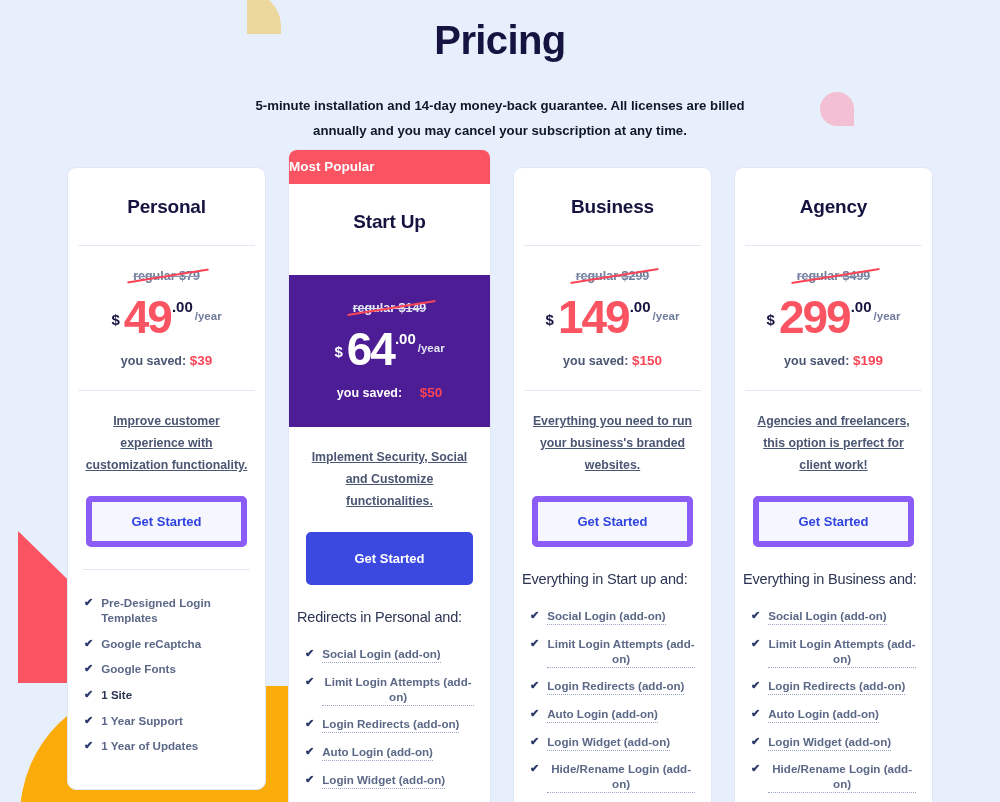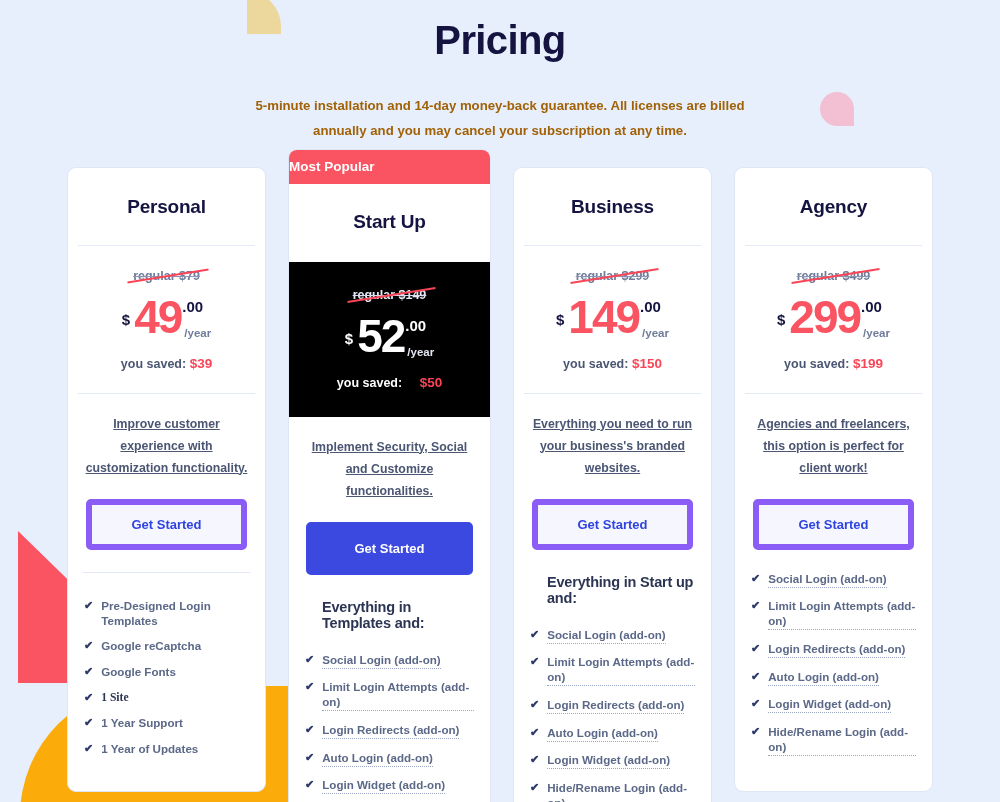--- a/index.html
+++ b/index.html
@@ -40,21 +40,21 @@
   }
 
   
   #header { position: relative; z-index: 2; padding-top: 14px; text-align: center; }
   #page-title {
     font-size: 40px; font-weight: bold; color: #151440;
     letter-spacing: -0.6px; line-height: 52px;
   }
   #page-subtitle {
     margin: 27px auto 0; width: 520px;
-    font-size: 13.2px; line-height: 25px; color: #a16207; font-weight: 600;
+    font-size: 13.2px; line-height: 25px; color: #0f172a; font-weight: 600;
   }
 
   
   #cards {
     position: relative; z-index: 2;
     display: flex; justify-content: center; align-items: flex-start;
     gap: 22px; margin-top: 24px;
   }
   .card {
     width: 199px; background: #ffffff;
@@ -69,27 +69,27 @@
     background: #fa5362; color: #ffffff;
     font-size: 13.5px; font-weight: bold; text-align: left;
     padding: 9px 0 10px;
   }
 
   .plan-name {
     font-size: 19px; font-weight: bold; color: #151440;
     text-align: center; padding: 28px 0 27px;
     letter-spacing: -0.2px;
   }
-  .featured .plan-name { padding: 27px 0 29px; }
+  .featured .plan-name { padding: 27px 0 42px; }
 
   .divider { height: 1px; background: #e3eaf6; margin: 0 10px; }
 
   
   .price-block { padding: 20px 0 22px; text-align: center; }
-  .featured .price-block { background: #000000; padding: 23px 0 27px; }
+  .featured .price-block { background: #4c1d95; padding: 23px 0 27px; }
 
   .regular {
     position: relative; display: inline-block;
     font-size: 12.5px; font-weight: 600; color: #6f7c9b;
     text-decoration: line-through; text-decoration-color: #8b96b3;
     padding: 0 2px;
   }
   .featured .regular { color: #e7eaf5; text-decoration-color: #d7dcee; }
   .regular::after {
     content: ""; position: absolute; left: -4px; right: -7px; top: 50%;
@@ -104,21 +104,21 @@
   .cur {
     font-size: 15px; font-weight: bold; color: #151440;
     margin-top: 15px; margin-right: 4px;
   }
   .featured .cur { color: #ffffff; }
   .amount {
     font-size: 46px; font-weight: bold; color: #fa5362;
     letter-spacing: -2px; line-height: 40px;
   }
   .featured .amount { color: #ffffff; }
-  .frac-wrap { display: flex; flex-direction: column; align-items: flex-start; margin-left: 1px; }
+  .frac-wrap { display: flex; flex-direction: row; align-items: flex-start; margin-left: 1px; }
   .cents { font-size: 15px; font-weight: bold; color: #151440; margin-top: 2px; }
   .featured .cents { color: #ffffff; }
   .per {
     font-size: 11.5px; font-weight: 600; color: #6f7c9b; margin-top: 14px; margin-left: 2px;
   }
   .featured .per { color: #e2e6f3; }
 
   .saved {
     margin-top: 16px; font-size: 12.5px; font-weight: 600; color: #4b5673;
   }
@@ -140,35 +140,34 @@
     cursor: pointer; font-family: inherit;
   }
   .featured .cta {
     background: #3b49e0; color: #ffffff; border-color: #3b49e0;
     width: calc(100% - 34px); padding: 13px 0;
   }
 
   
   .feat-sep { height: 1px; background: #e3eaf6; margin: 22px 15px 0; }
   .feat-title {
-    padding: 24px 17px 0; font-size: 14.5px; font-weight: bold; color: #2c3553;
+    padding: 24px 8px 0; font-size: 14.5px; font-weight: normal; color: #2c3553;
     letter-spacing: -0.2px;
-    margin-left: 16px;
   }
   .feat-list { list-style: none; padding: 16px 16px 30px; }
   .card:not(.featured) .feat-list.no-title { padding-top: 20px; }
   .feat-list li {
     display: flex; align-items: flex-start; gap: 8px;
     font-size: 11.6px; line-height: 15px; color: #5b6887;
     font-weight: 600; padding: 5.3px 0;
   }
   .check { color: #2b3a6b; font-size: 11px; line-height: 15px; flex: 0 0 auto; }
   .feat-text { display: inline-block; }
-  .feat-text.dotted { border-bottom: 1px dotted #9aa6c2; padding-bottom: 1px; }
-  .feat-text.bold { font-weight: bold; color: #2c3553; font-family: Liberation Serif, serif; }
+  .feat-text.dotted { border-bottom: 1px dotted #9aa6c2; padding-bottom: 1px; text-align: center; }
+  .feat-text.bold { font-weight: bold; color: #2c3553; }
 </style>
 </head>
 <body>
 
 <div id="page">
 
   <div class="deco" id="deco-tan-quarter"></div>
   <div class="deco" id="deco-pink-drop"></div>
   <div class="deco" id="deco-red-poly"></div>
   <div class="deco" id="deco-tan-circle"></div>
@@ -220,29 +219,29 @@
             <span class="check">✔</span>
             <span class="feat-text">1 Year of Updates</span>
           </li>
         </ul>
       </div>
       <div class="card featured">
         <div class="badge">Most Popular</div>
         <div class="plan-name">Start Up</div>
         <div class="price-block"><div class="regular">regular $149</div><div class="price-row">
             <span class="cur">$</span>
-            <span class="amount">52</span>
+            <span class="amount">64</span>
             <span class="frac-wrap">
               <span class="cents">.00</span>
               <span class="per">/year</span>
             </span>
           </div><div class="saved"><span>you saved:</span> <b>$50</b></div></div>
         <div class="desc">Implement Security, Social and Customize functionalities.</div>
         <button class="cta">Get Started</button>
-        <div class="feat-title">Everything in Templates and:</div>
+        <div class="feat-title">Redirects in Personal and:</div>
         <ul class="feat-list">
           <li>
             <span class="check">✔</span>
             <span class="feat-text dotted">Social Login (add-on)</span>
           </li>
           <li>
             <span class="check">✔</span>
             <span class="feat-text dotted">Limit Login Attempts (add-on)</span>
           </li>
           <li>
@@ -312,20 +311,21 @@
             <span class="cur">$</span>
             <span class="amount">299</span>
             <span class="frac-wrap">
               <span class="cents">.00</span>
               <span class="per">/year</span>
             </span>
           </div><div class="saved"><span>you saved:</span> <b>$199</b></div></div>
         <div class="divider"></div>
         <div class="desc">Agencies and freelancers, this option is perfect for client work!</div>
         <button class="cta">Get Started</button>
+        <div class="feat-title">Everything in Business and:</div>
         <ul class="feat-list">
           <li>
             <span class="check">✔</span>
             <span class="feat-text dotted">Social Login (add-on)</span>
           </li>
           <li>
             <span class="check">✔</span>
             <span class="feat-text dotted">Limit Login Attempts (add-on)</span>
           </li>
           <li>

